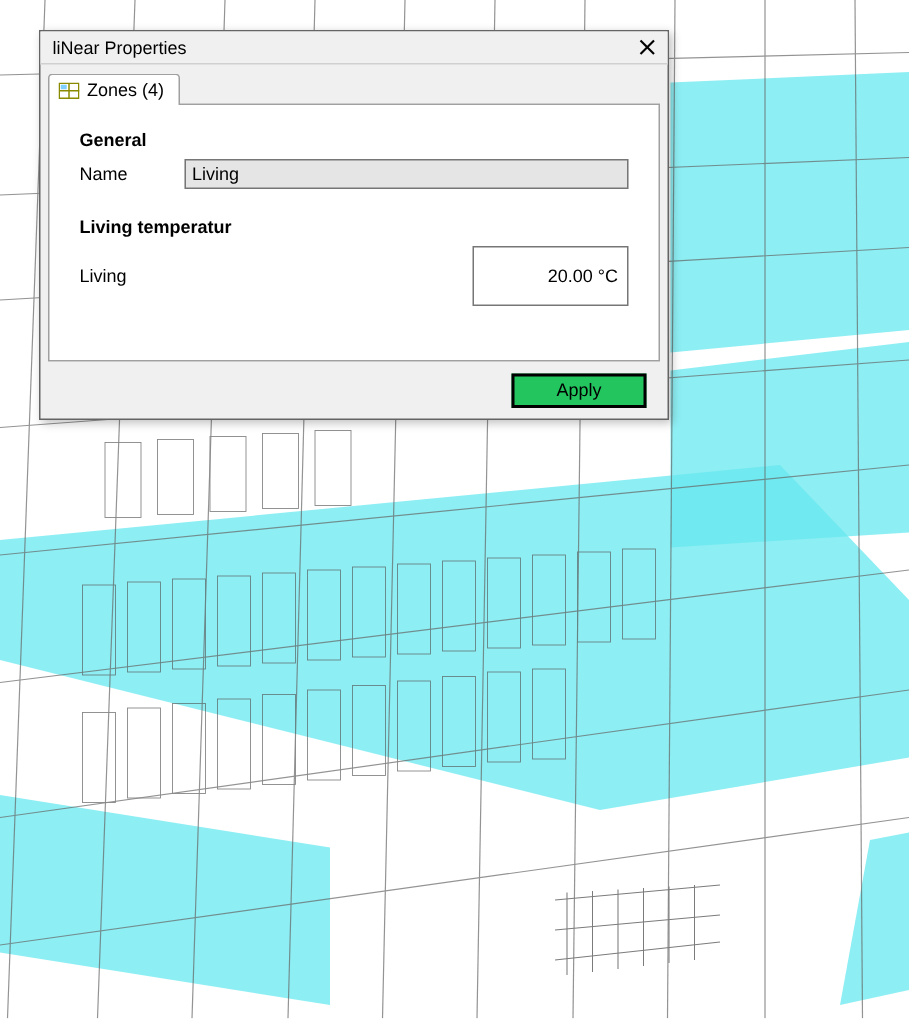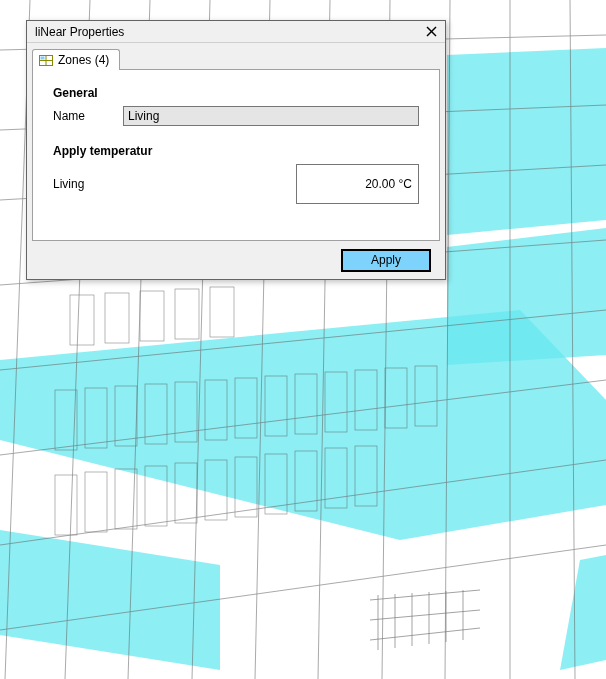--- a/index.html
+++ b/index.html
@@ -91,39 +91,39 @@
     border: 1px solid #767676;
     height: 20px;
     padding: 1px 4px;
     font-family: inherit;
     font-size: 12px;
     background: #e5e5e5;
   }
   .temp-row .lbl { width: 100px; }
   .spacer { flex: 1; }
   .temp-input {
-    width: 123px;
+    width: 104px;
     border: 1px solid #767676;
     height: 20px;
     padding: 19px 6px;
     text-align: right;
     font-family: inherit;
     font-size: 12px;
     background: #fff;
   }
   .footer {
     height: 38px;
     display: flex;
     align-items: center;
     justify-content: flex-end;
     padding: 0 14px;
   }
   .apply-btn {
     width: 90px; height: 23px;
-    background: #7dd3fc;
+    background: #22c55e;
     border: 2px solid #000;
     font-family: inherit;
     font-size: 12px;
     cursor: pointer;
   }
 </style>
 </head>
 <body>
 
 <div class="canvas">
@@ -231,21 +231,21 @@
     </div>
   </div>
 
   <div class="body">
     <div class="form">
       <div class="section-head">General</div>
       <div class="row">
         <span class="lbl">Name</span>
         <input class="name-input" type="text" value="Living" style="">
       </div>
-      <div class="section-head" style="margin-top:18px">Apply temperatur</div>
+      <div class="section-head" style="margin-top:18px">Living temperatur</div>
       <div class="row temp-row">
         <span class="lbl">Living</span>
         <span class="spacer"></span>
         <input class="temp-input" type="text" value="20.00 °C" style="">
       </div>
     </div>
   </div>
 
   <div class="footer">
     <button class="apply-btn">Apply</button>

